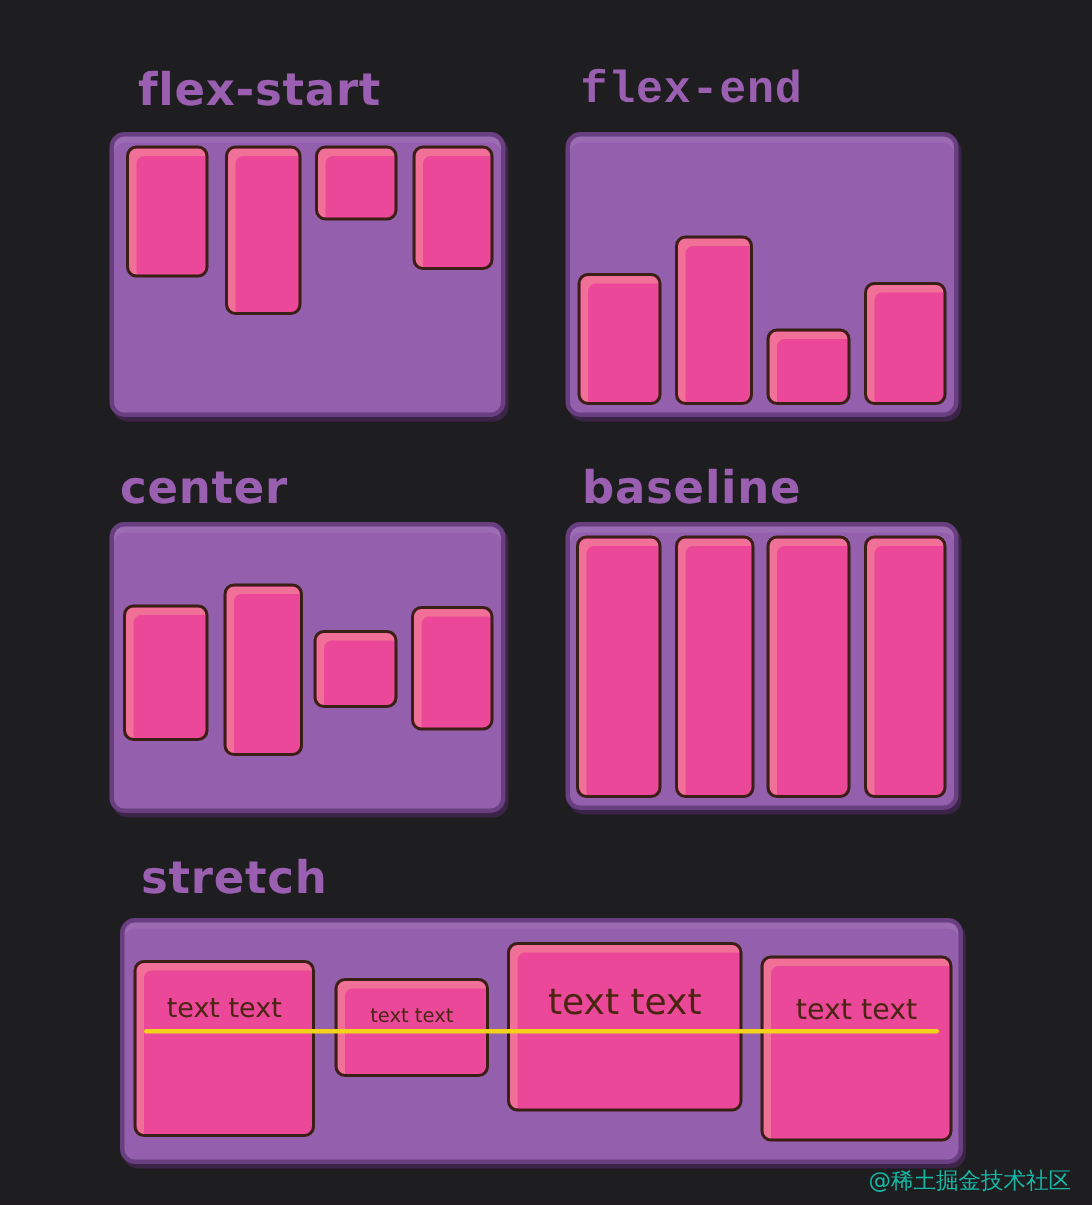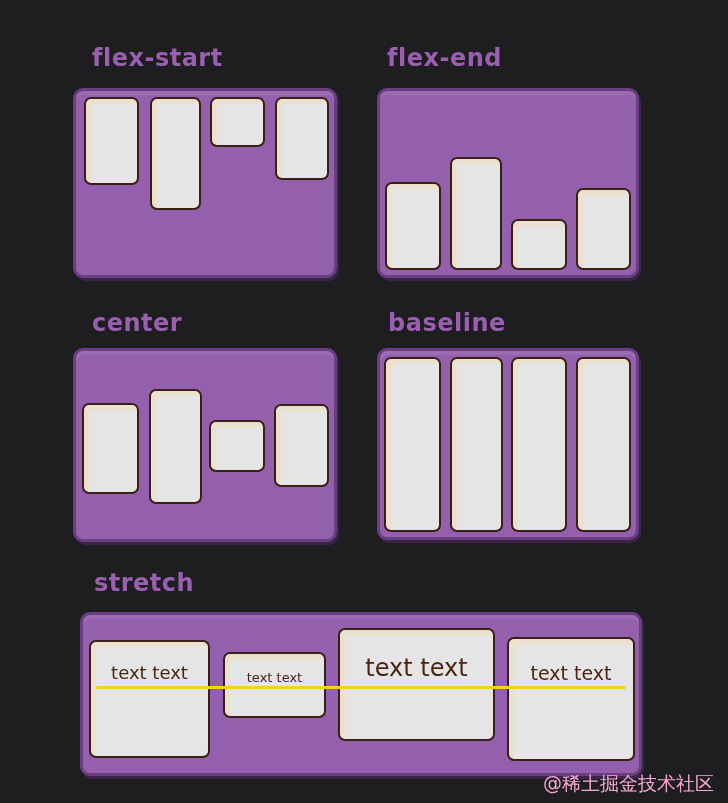--- a/index.html
+++ b/index.html
@@ -6,36 +6,36 @@
   body {
     width: 728px; height: 803px;
     background: #1e1d1f;
     position: relative;
     overflow: hidden;
     font-family: "DejaVu Sans", sans-serif;
   }
   .label {
     position: absolute;
     color: #9a5fb0;
-    font-size: 24px;
+    font-size: 30px;
     font-weight: bold;
     letter-spacing: 0.5px;
     line-height: 1;
   }
   .container {
     position: absolute;
     background: #9460ad;
     border: 3px solid #6a3f82;
     border-radius: 10px;
     box-shadow: inset 0 4px 0 rgba(255,255,255,0.08), 2px 3px 0 #3b2447;
     box-sizing: border-box;
   }
   .item {
     position: absolute;
-    background: #e5e5e5;
+    background: #ec4899;
     border: 2.5px solid #3a1f14;
     border-radius: 7px;
     box-sizing: border-box;
     box-shadow: inset 5px 5px 0 rgba(255,215,150,0.28);
   }
   .item-text {
     position: absolute;
     left: 0; right: 0;
     text-align: center;
     color: #4a2512;
@@ -44,41 +44,41 @@
   }
   .baseline-line {
     position: absolute;
     height: 3px;
     background: #f2d21a;
     border-radius: 2px;
   }
   .watermark {
     position: absolute;
     right: 14px; bottom: 6px;
-    color: #f9a8d4;
-    font-size: 19px;
+    color: #14b8a6;
+    font-size: 15px;
   }
 </style>
 </head>
 <body>
 
 <div id="root">
     <div class="label" style="left: 92px; top: 46px;">flex-start</div>
     <div class="container" style="left: 73px; top: 88px; width: 264px; height: 190px;"></div>
     <div class="item" style="left: 84px; top: 97px; width: 55px; height: 88px;"></div>
     <div class="item" style="left: 150px; top: 97px; width: 51px; height: 113px;"></div>
     <div class="item" style="left: 210px; top: 97px; width: 55px; height: 50px;"></div>
     <div class="item" style="left: 275px; top: 97px; width: 54px; height: 83px;"></div>
-    <div class="label" style="left: 387px; top: 46px;">flex-end</div>
+    <div class="label" style="left: 387px; top: 46px; font-family: Liberation Mono, monospace;">flex-end</div>
     <div class="container" style="left: 377px; top: 88px; width: 262px; height: 190px;"></div>
     <div class="item" style="left: 385px; top: 182px; width: 56px; height: 88px;"></div>
     <div class="item" style="left: 450px; top: 157px; width: 52px; height: 113px;"></div>
     <div class="item" style="left: 511px; top: 219px; width: 56px; height: 51px;"></div>
     <div class="item" style="left: 576px; top: 188px; width: 55px; height: 82px;"></div>
-    <div class="label" style="left: 92px; top: 311px;">center</div>
+    <div class="label" style="left: 80px; top: 311px;">center</div>
     <div class="container" style="left: 73px; top: 348px; width: 264px; height: 194px;"></div>
     <div class="item" style="left: 82px; top: 403px; width: 57px; height: 91px;"></div>
     <div class="item" style="left: 149px; top: 389px; width: 53px; height: 115px;"></div>
     <div class="item" style="left: 209px; top: 420px; width: 56px; height: 52px;"></div>
     <div class="item" style="left: 274px; top: 404px; width: 55px; height: 83px;"></div>
     <div class="label" style="left: 388px; top: 311px;">baseline</div>
     <div class="container" style="left: 377px; top: 348px; width: 262px; height: 192px;"></div>
     <div class="item" style="left: 384px; top: 357px; width: 57px; height: 175px;"></div>
     <div class="item" style="left: 450px; top: 357px; width: 53px; height: 175px;"></div>
     <div class="item" style="left: 511px; top: 357px; width: 56px; height: 175px;"></div>

